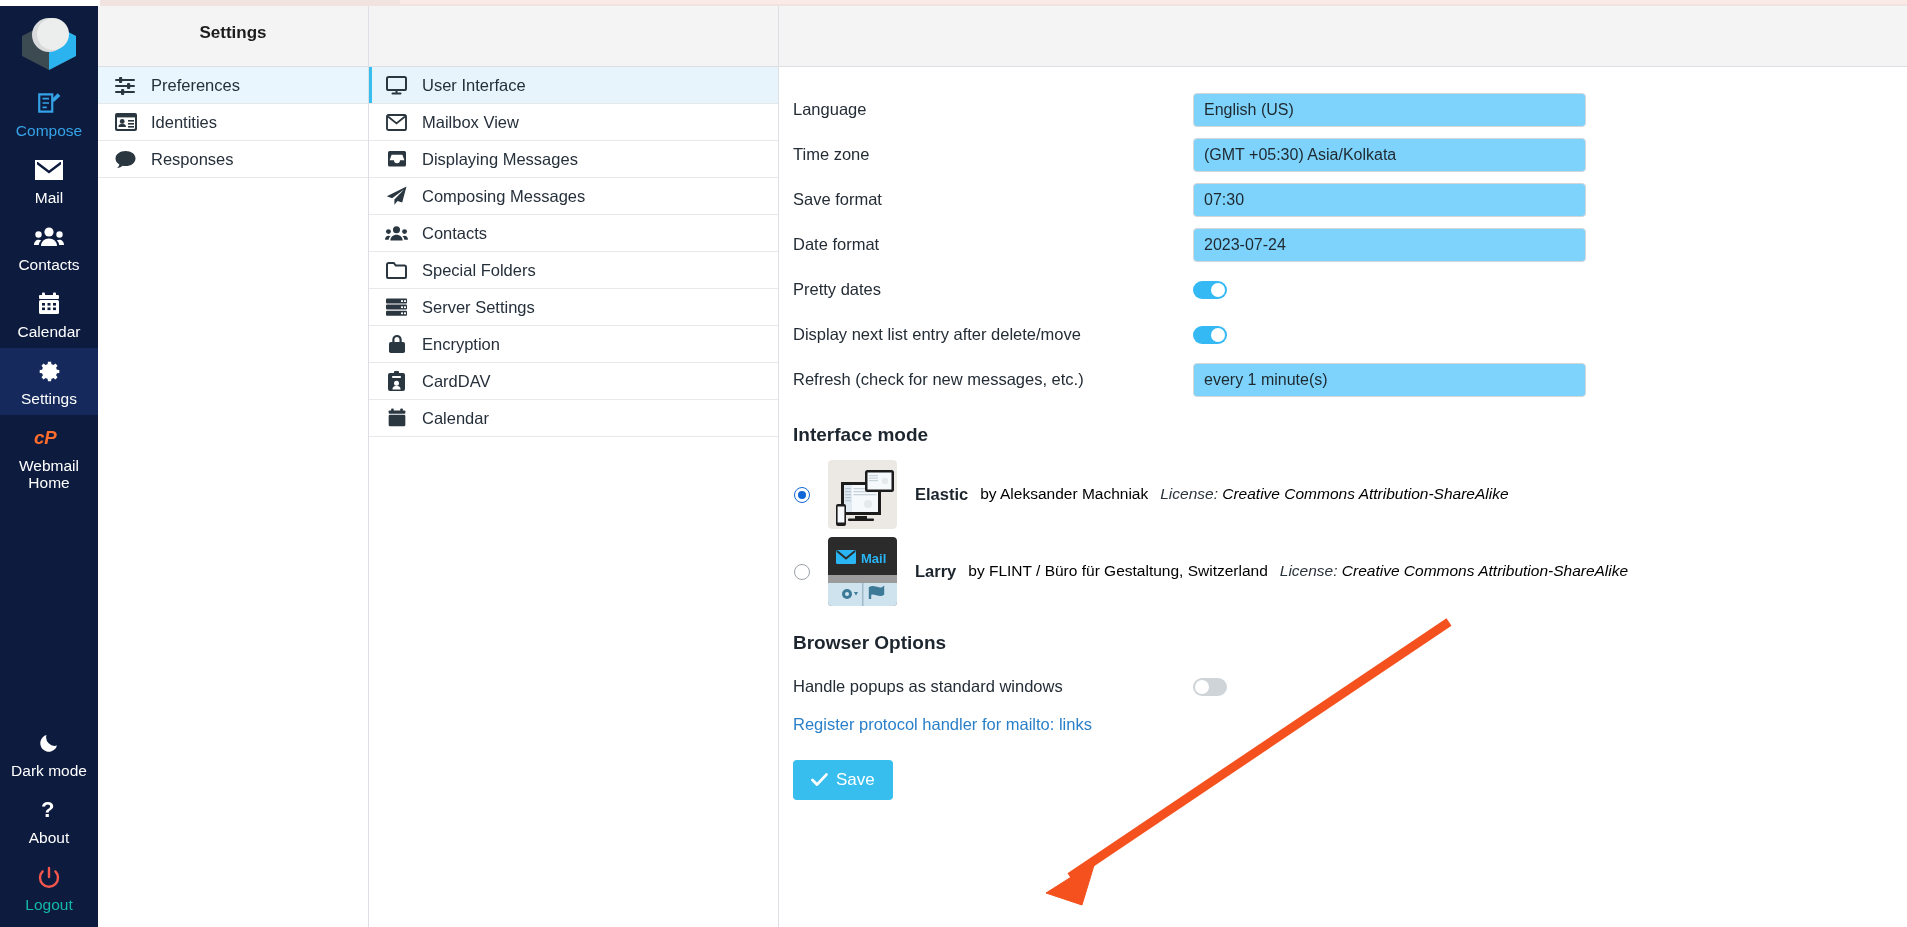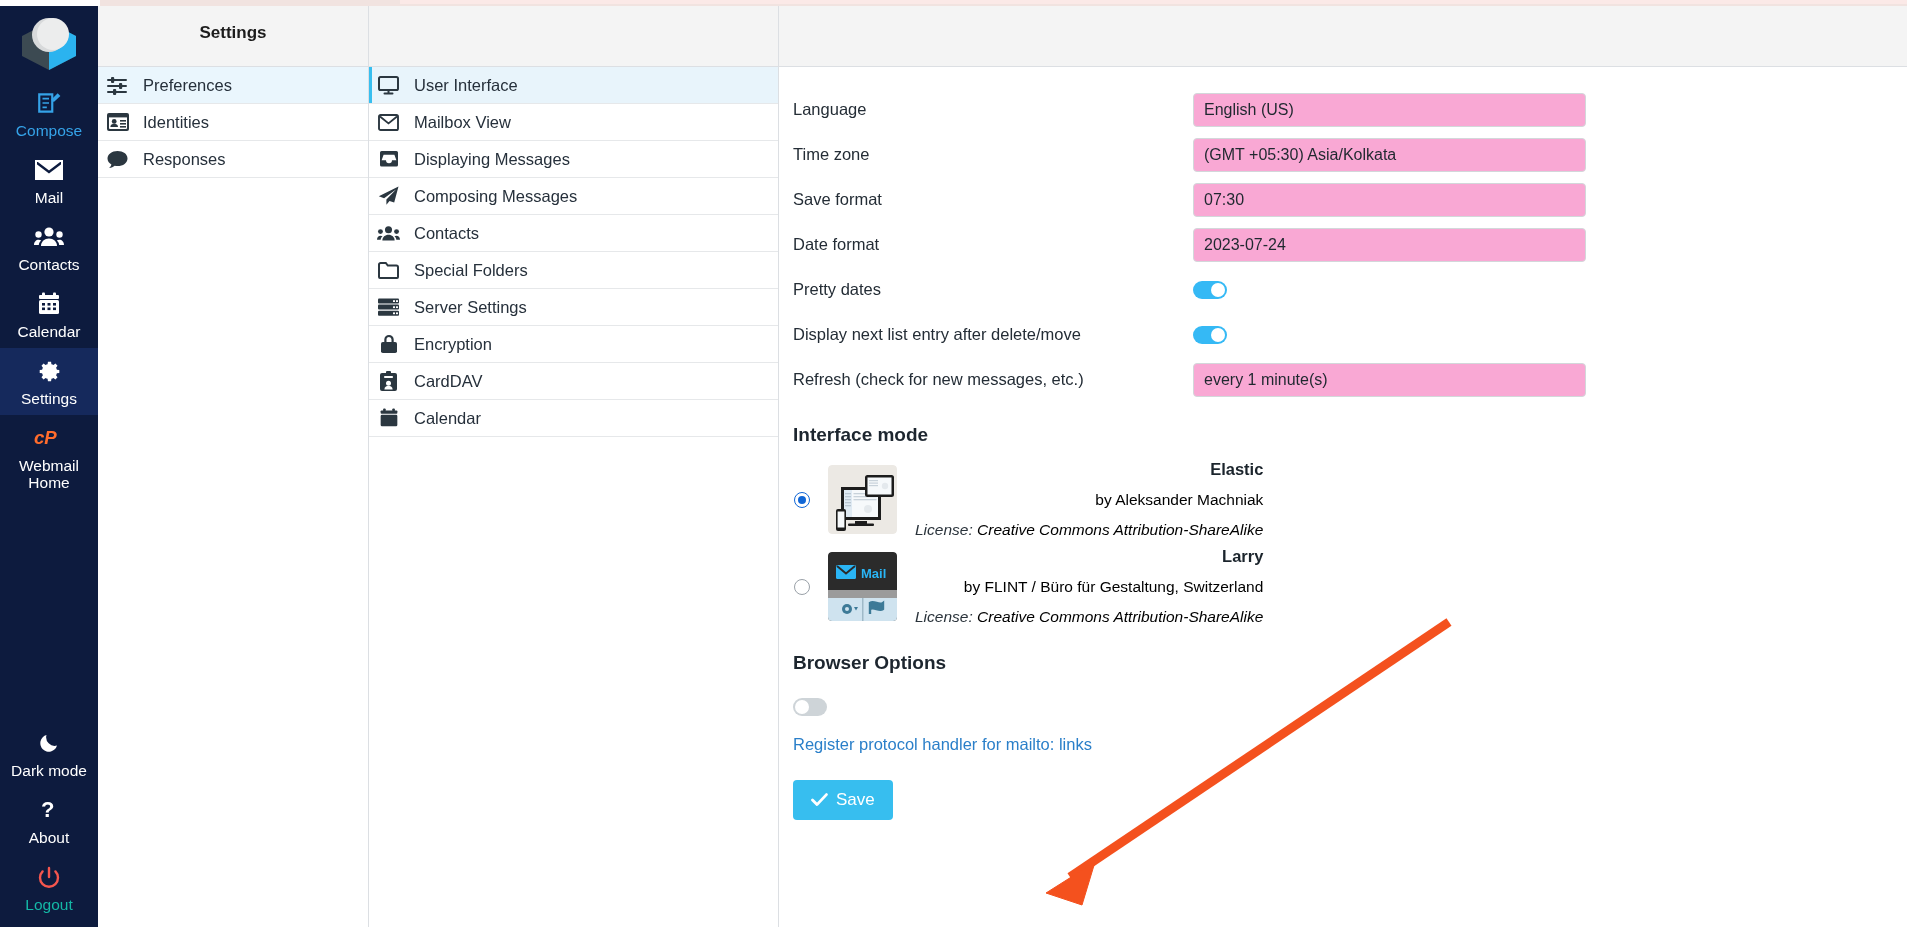--- a/index.html
+++ b/index.html
@@ -77,21 +77,21 @@
     background: #f4f4f4;
     border-bottom: 1px solid #dcdfe3;
     display: flex; align-items: center; justify-content: center;
     font-weight: bold; font-size: 17px; color: #1c1c1c;
   }
   .colheader.plain { background:#f4f4f4; }
   .list { list-style: none; margin: 0; padding: 0; }
   .list li {
     display: flex; align-items: center; gap: 14px;
     height: 37px;
-    padding: 0 14px 0 8px;
+    padding: 0 14px 0 16px;
     border-bottom: 1px solid #e6e8ea;
     font-size: 16.5px; color: #26303b;
     cursor: pointer;
   }
   .list li.active {
     background: #e8f4fb;
     box-shadow: inset 3px 0 0 #37beef;
   }
   .col-settings .list li.active { box-shadow: none; background:#eaf6fd; }
   .li-icon { width: 23px; display:flex; align-items:center; justify-content:center; flex: 0 0 23px;}
@@ -108,21 +108,21 @@
   .fctrl { flex: 1 1 auto; display:flex; justify-content: flex-start;}
   .inputbox {
     width: 100%;
     max-width: 393px;
     height: 34px;
     border: 1px solid #d3d7da;
     border-radius: 4px;
     padding: 0 10px;
     font-size: 16px; color: #1f282f;
     display:flex; align-items:center;
-    background: #f9a8d4;
+    background: #7dd3fc;
   }
   .toggle {
     width: 34px; height: 18px; border-radius: 10px;
     background: #35b9f5; position: relative; cursor: pointer;
   }
   .toggle .knob {
     position:absolute; top: 2px; right: 2px;
     width: 14px; height: 14px; border-radius: 50%; background:#fff;
   }
   .toggle.off { background: #ced4d8; }
@@ -138,21 +138,21 @@
     border: 1.5px solid #9aa1a8; background: #fff;
     position: relative; cursor: pointer; flex: 0 0 16px;
     margin-left: 1px;
   }
   .radio.checked { border-color: #1066d6; }
   .radio.checked::after {
     content:""; position:absolute; left: 3px; top: 3px;
     width: 8px; height: 8px; border-radius:50%; background:#1066d6;
   }
   .thumb { width: 69px; height: 69px; flex:0 0 69px; border-radius: 4px; overflow:hidden; }
-  .skinmeta { display:flex; flex-direction:column; gap: 12px; text-align: right; }
+  .skinmeta { display:flex; gap: 12px; text-align: right; }
   .skinname { font-weight: bold; font-size: 16.5px; color:#1b242c;}
   .skinby { font-size: 15.5px; color:#000000;}
   .skinlic { font-size: 15.5px; font-style: italic; color:#2a333b;}
   .skinlic a { color:#000000; text-decoration: none; font-style: italic;}
   .linkrow { padding: 6px 0 0 14px; }
   .linkrow a { color:#2a7fc9; font-size: 16.5px; text-decoration: none;}
   .savewrap { padding: 26px 4px 0 14px; }
   .savebtn {
     display:inline-flex; align-items:center; gap:8px;
     background: #37beef; color:#fff; border: none; border-radius: 4px;
@@ -575,20 +575,21 @@
           <span class="skinlic">
             <span>License:</span>
             <a>Creative Commons Attribution-ShareAlike</a>
           </span>
         </span>
       </div>
 
       <div class="section-title">Browser Options</div>
 
       <div class="frow">
+        <div class="flabel">Handle popups as standard windows</div>
         <div class="fctrl">
             <div class="toggle off">
               <span class="knob"></span>
             </div>
           </div>
       </div>
 
       <div class="linkrow">
         <a>Register protocol handler for mailto: links</a>
       </div>

